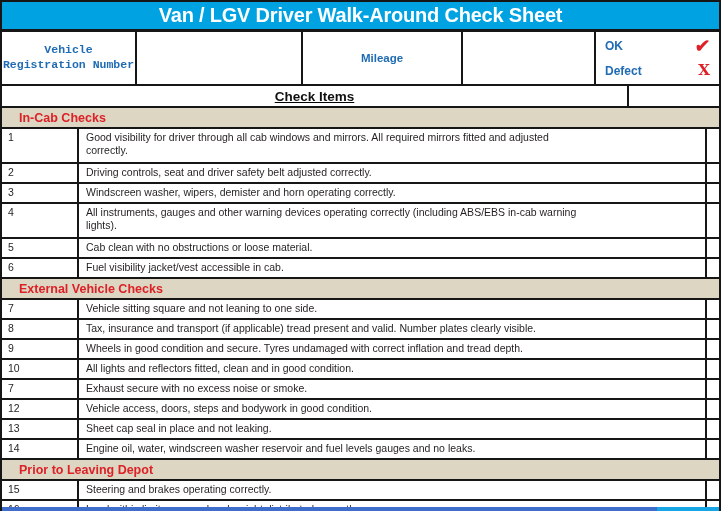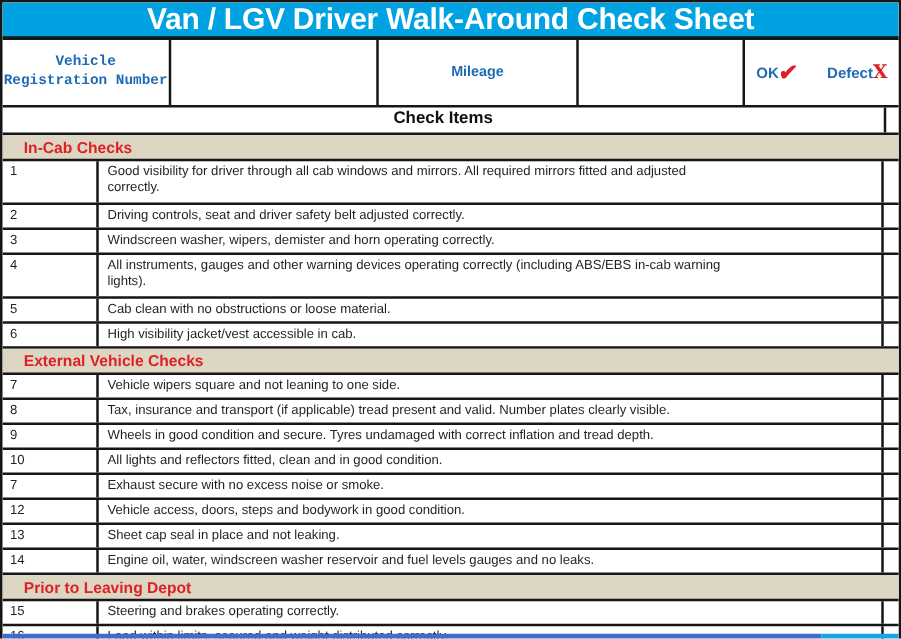--- a/index.html
+++ b/index.html
@@ -13,52 +13,52 @@
     font-family:"Liberation Sans",sans-serif;
     background:#fff;
   }
   .title-bar{
     height:30px;
     background:var(--accent,#00a2e1);
     border-bottom:3px solid var(--border,#161616);
     display:flex;align-items:center;justify-content:center;
   }
   .title-bar span{
-    color:#ffffff;font-weight:bold;font-size:24px;letter-spacing:-0.2px;
+    color:#ffffff;font-weight:bold;font-size:20px;letter-spacing:-0.2px;
   }
   .header-row{
     display:flex;height:54px;border-bottom:2px solid var(--border,#161616);
   }
   .hcell{
     border-right:2px solid var(--border,#161616);
     display:flex;align-items:center;justify-content:center;text-align:center;
   }
   .hcell.c1{width:135px;font-family:Liberation Mono, monospace;}
   .hcell.c2{width:166px;}
   .hcell.c3{width:160px;}
   .hcell.c4{width:133px;}
   .hcell.c5{flex:1;border-right:none;}
   .blue-label{
     color:var(--blue-text,#1f6cb4);font-weight:bold;font-size:11.5px;line-height:1.3;
   }
   .legend{
-    align-items:stretch;justify-content:space-between;
+    flex-direction:column;align-items:stretch;justify-content:space-between;
     padding:5px 9px 6px 9px;
   }
   .legend-row{display:flex;justify-content:space-between;align-items:center;}
   .legend-label{color:var(--blue-text,#1f6cb4);font-weight:bold;font-size:12px;}
   .mark{color:var(--red,#dd2127);}
   .mark.check{font-size:18px;font-weight:bold;line-height:1;transform:skewX(-6deg);}
   .mark.cross{font-family:"DejaVu Serif",serif;font-weight:bold;font-size:15px;line-height:1;}
   .check-items-row{
     display:flex;height:22px;border-bottom:2px solid var(--border,#161616);
   }
   .ci-main{
-    width:707px;border-right:2px solid var(--border,#161616);
-    display:flex;justify-content:center;
+    width:627px;border-right:2px solid var(--border,#161616);
+    display:flex;align-items:center;justify-content:center;text-decoration:underline;
   }
   .ci-main span{font-weight:bold;font-size:13.5px;color:#101010;}
   .ci-side{flex:1;}
   .section-bar{
     height:21px;background:var(--tan,#dcd6c2);
     border-bottom:2px solid var(--border,#161616);
     display:flex;align-items:center;padding:0 5px;
   }
   .section-bar span{color:var(--red,#dd2127);font-weight:bold;font-size:12.5px;padding-left:12px;}
   .row{display:flex;height:20px;border-bottom:2px solid var(--border,#161616);}
@@ -154,31 +154,31 @@
       <div class="row">
         <div class="cell num">5</div>
         <div class="cell desc">
           <span class="line">Cab clean with no obstructions or loose material.</span>
         </div>
         <div class="cell check"></div>
       </div>
       <div class="row">
         <div class="cell num">6</div>
         <div class="cell desc">
-          <span class="line">High visibility jacket/vest accessible in cab.</span>
+          <span class="line">Fuel visibility jacket/vest accessible in cab.</span>
         </div>
         <div class="cell check"></div>
       </div>
       <div class="section-bar">
         <span>External Vehicle Checks</span>
       </div>
       <div class="row">
         <div class="cell num">7</div>
         <div class="cell desc">
-          <span class="line">Vehicle wipers square and not leaning to one side.</span>
+          <span class="line">Vehicle sitting square and not leaning to one side.</span>
         </div>
         <div class="cell check"></div>
       </div>
       <div class="row">
         <div class="cell num">8</div>
         <div class="cell desc">
           <span class="line">Tax, insurance and transport (if applicable) tread present and valid. Number plates clearly visible.</span>
         </div>
         <div class="cell check"></div>
       </div>

